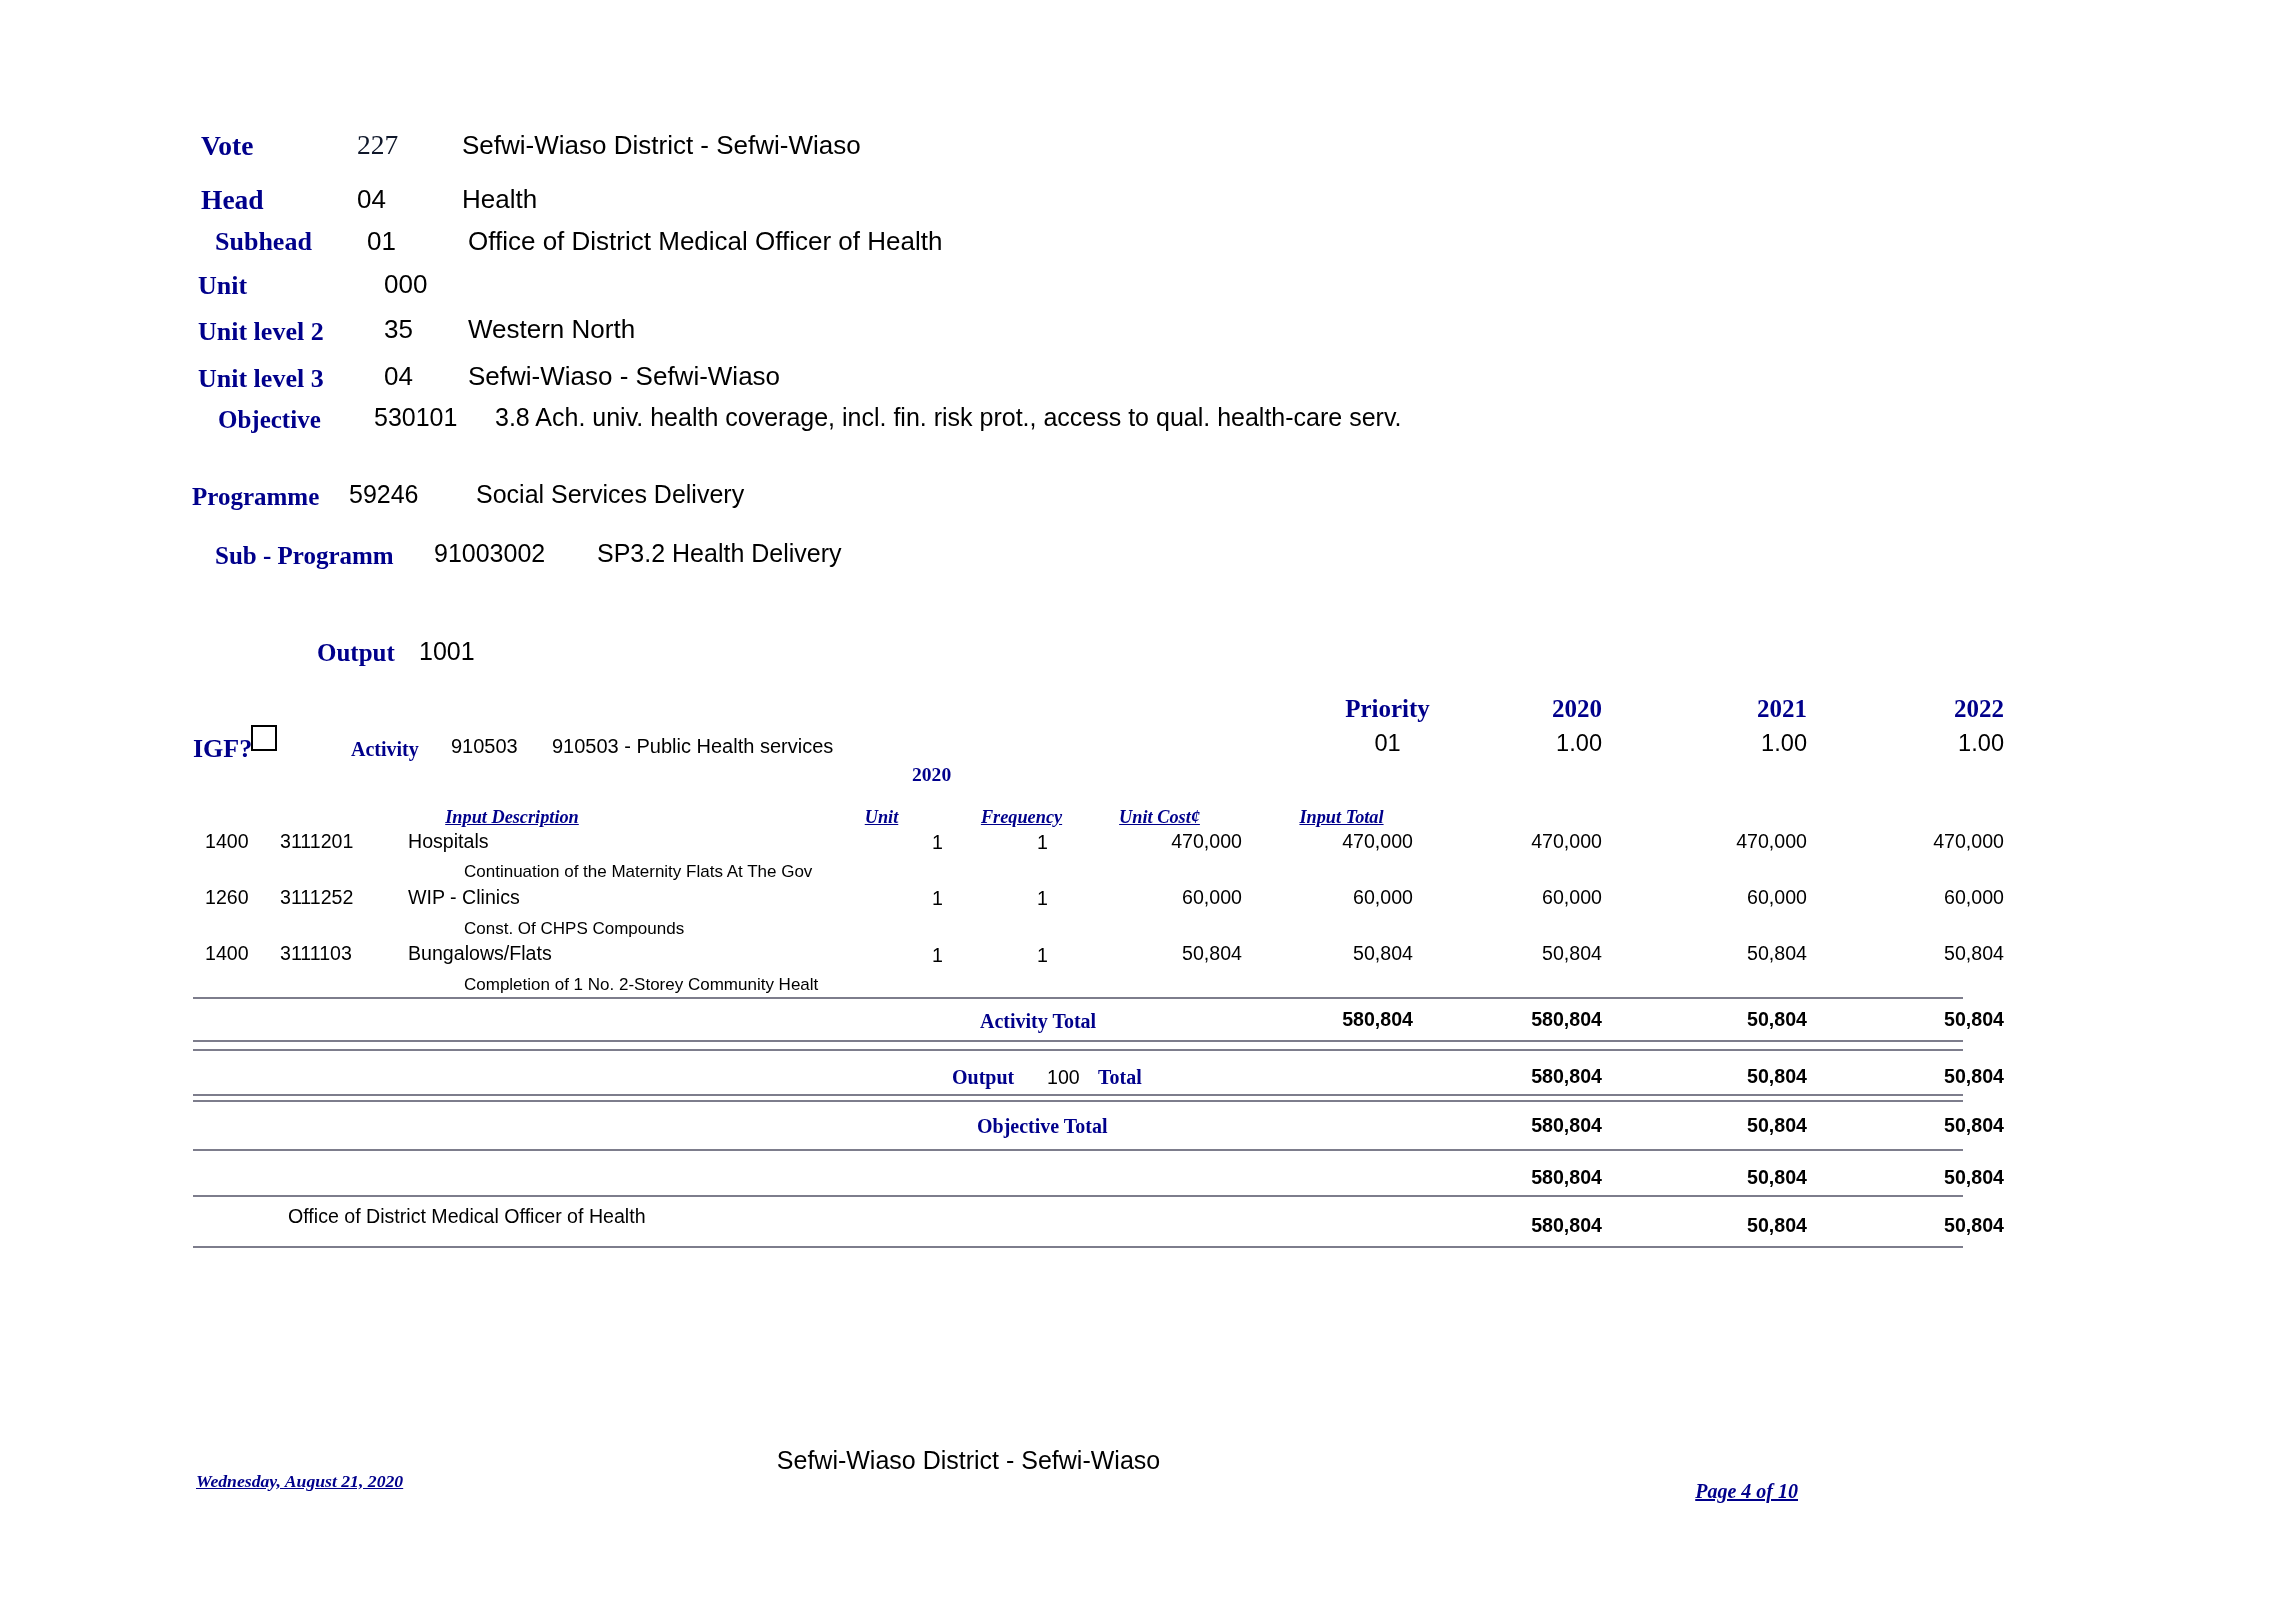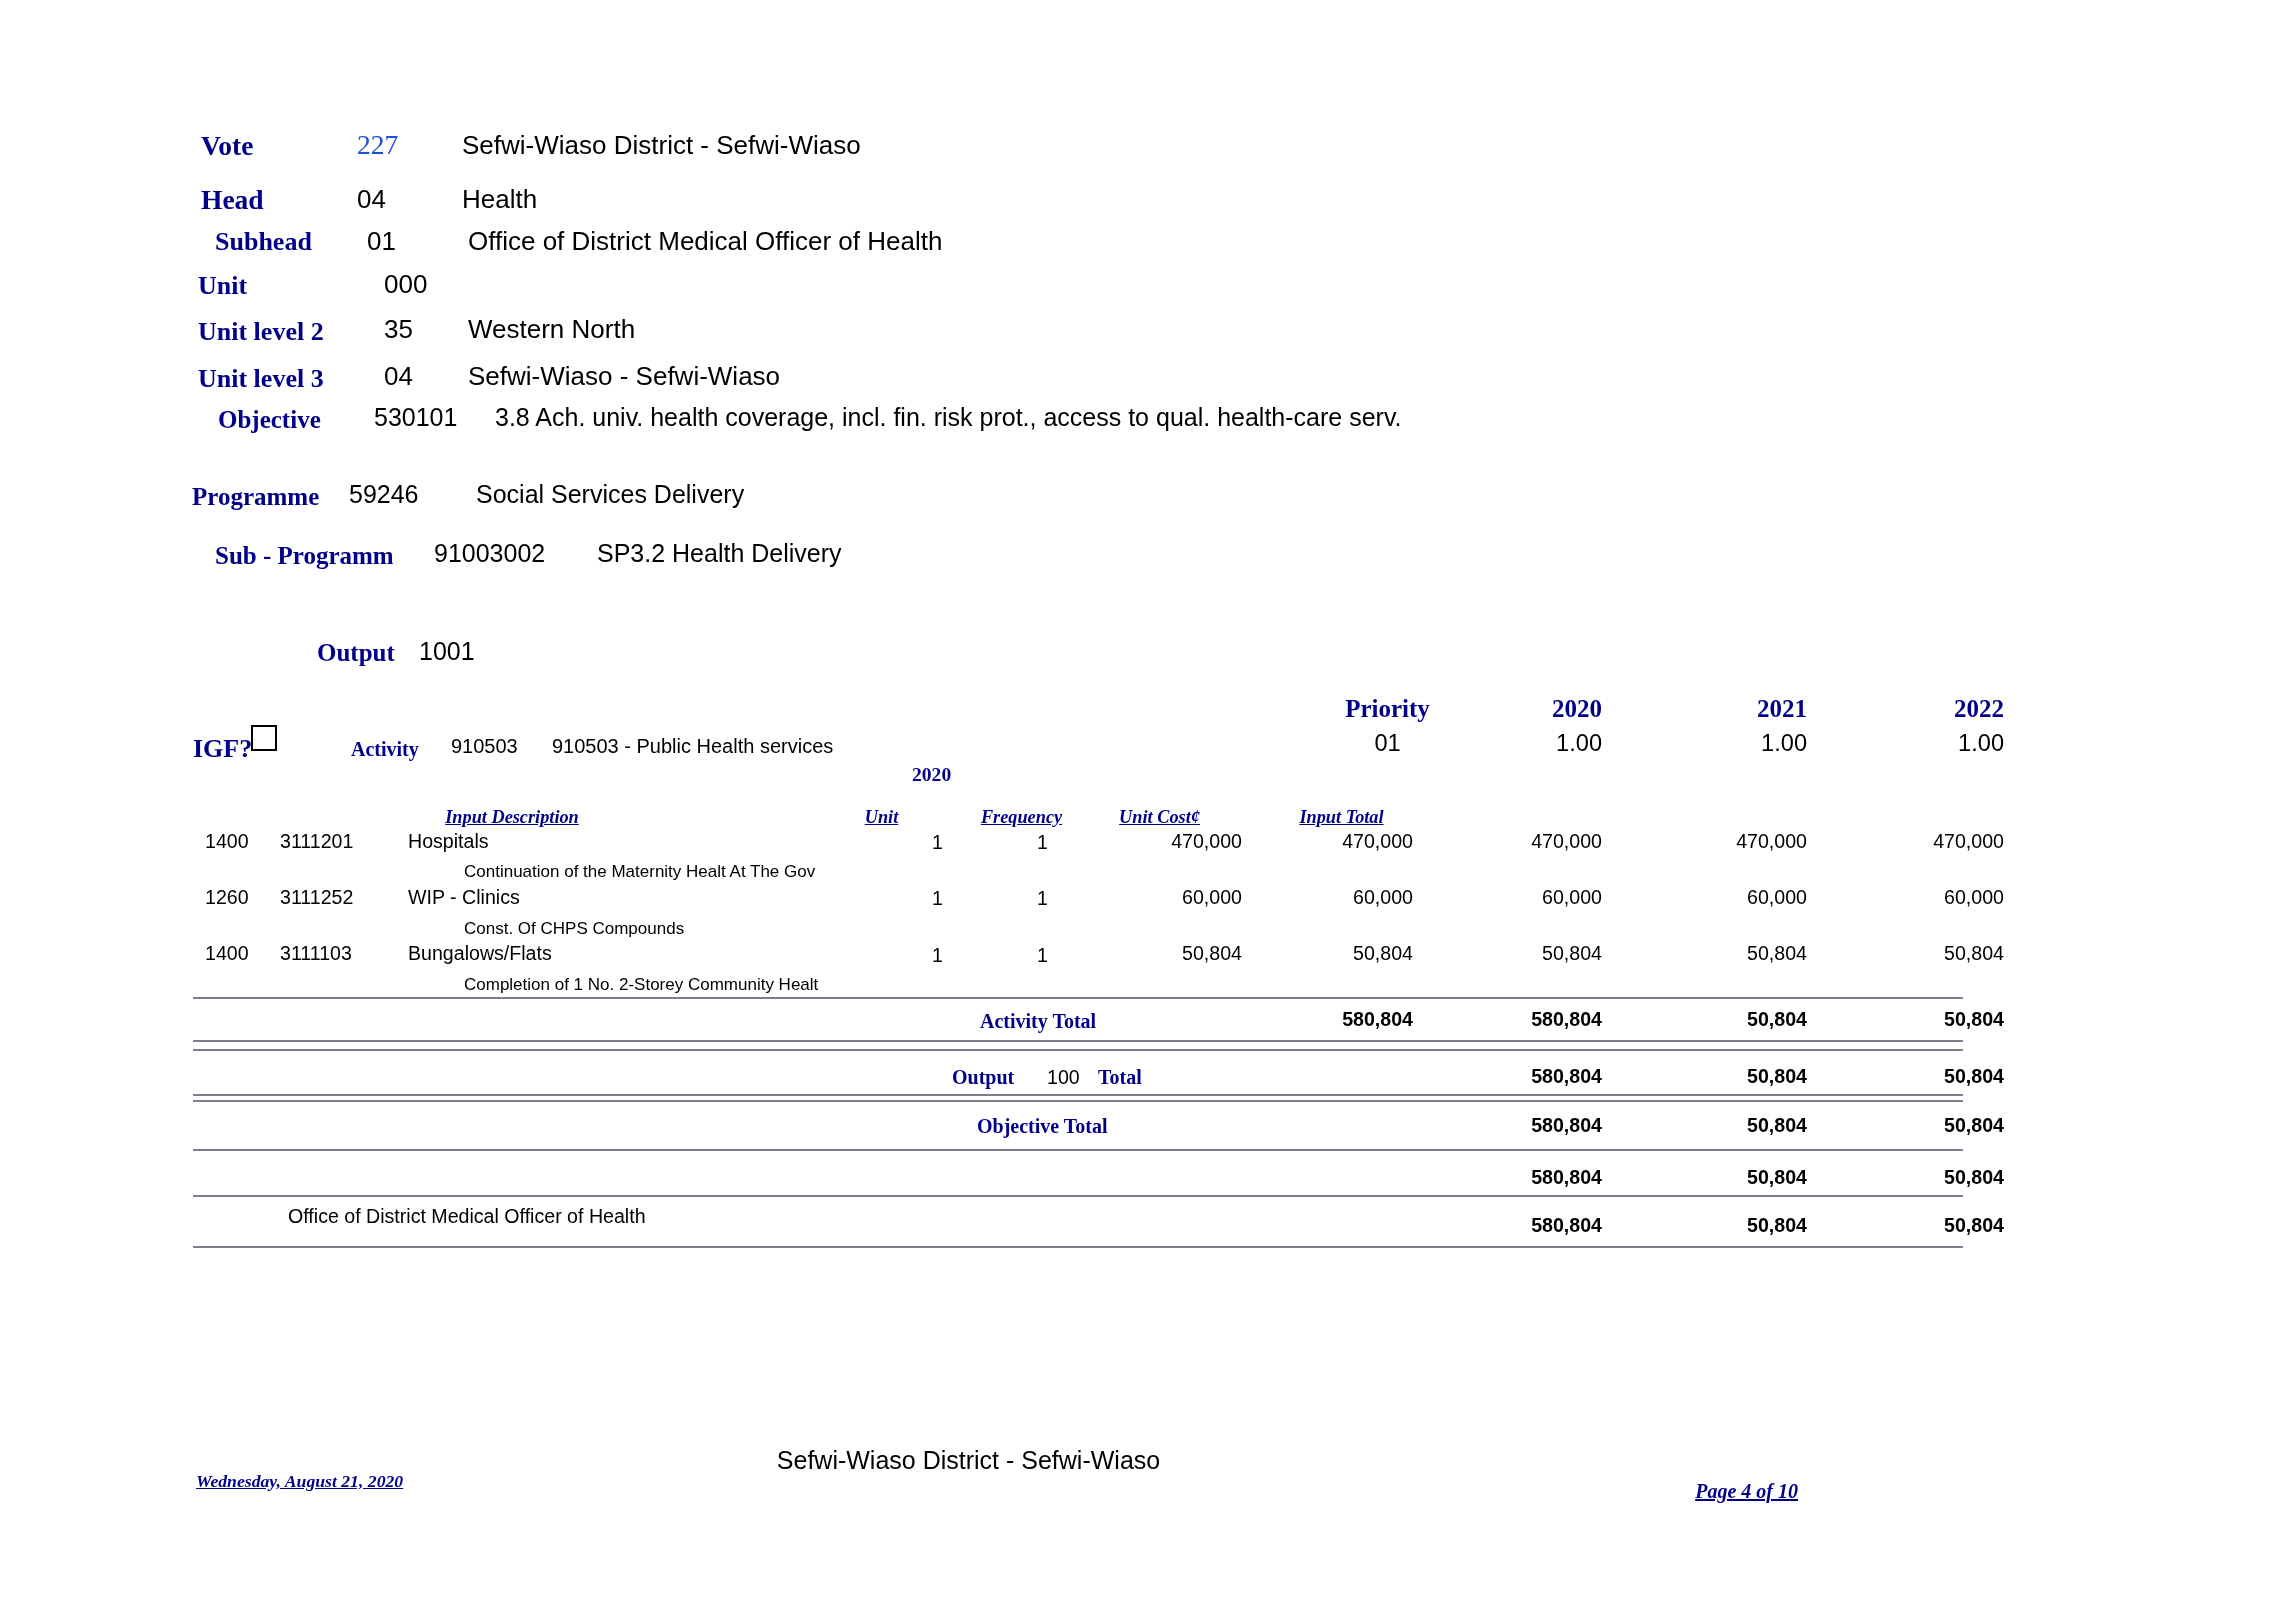--- a/index.html
+++ b/index.html
@@ -1,20 +1,20 @@
 <!DOCTYPE html>
 <html style="font-size:10.5px"><head>
 <meta charset="utf-8">
 <style>
   html,body{margin:0;padding:0;background:#fff;}
   .page{position:relative;width:2295px;height:1623px;background:#ffffff;overflow:hidden;
         font-family:"Liberation Sans",sans-serif;padding-left:25px;}
   .abs{position:absolute;white-space:nowrap;line-height:1.1;}
   .serB{font-family:"Liberation Serif",serif;font-weight:bold;color:#00008B;}
-  .serR{font-family:"Liberation Serif",serif;font-weight:normal;color:#1d4ed8;}
+  .serR{font-family:"Liberation Serif",serif;font-weight:normal;color:#0f172a;}
   .it{font-style:italic;text-decoration:underline;}
   .sans{font-family:"Liberation Sans",sans-serif;color:#000000;}
   .b{font-weight:bold;}
   .ctr{text-align:center;}
   .rt{text-align:right;}
   .fs42{font-size:27.5px;} .fs40{font-size:26px;} .fs38{font-size:25px;}
   .fs36{font-size:23.6px;} .fs34{font-size:26px;} .fs31{font-size:20px;}
   .fs30{font-size:19.6px;} .fs28{font-size:18.3px;} .fs27{font-size:17.7px;} .fs26{font-size:17px;}
   .hr{position:absolute;left:193px;width:1770px;height:2px;background:#7d7d8c;}
   .chk{position:absolute;width:22px;height:22px;border:2px solid #000;background:#fff;}
@@ -89,21 +89,21 @@
   <span class="abs sans fs30" style="left:205px;top:831px">1400</span>
   <span class="abs sans fs30" style="left:280px;top:831px">3111201</span>
   <span class="abs sans fs30" style="left:408px;top:831px">Hospitals</span>
   <span class="abs sans fs30 ctr" style="left:918px;top:832px;width:39px">1</span>
   <span class="abs sans fs30 ctr" style="left:1023px;top:832px;width:39px">1</span>
   <span class="abs sans fs30 rt" style="right:1078px;top:831px">470,000</span>
   <span class="abs sans fs30 rt" style="right:907px;top:831px">470,000</span>
   <span class="abs sans fs30 rt" style="right:718px;top:831px">470,000</span>
   <span class="abs sans fs30 rt" style="right:513px;top:831px">470,000</span>
   <span class="abs sans fs30 rt" style="right:316px;top:831px">470,000</span>
-  <span class="abs sans fs26" style="left:464px;top:863px">Continuation of the Maternity Healt At The Gov</span>
+  <span class="abs sans fs26" style="left:464px;top:863px">Continuation of the Maternity Flats At The Gov</span>
 
   <span class="abs sans fs30" style="left:205px;top:887px">1260</span>
   <span class="abs sans fs30" style="left:280px;top:887px">3111252</span>
   <span class="abs sans fs30" style="left:408px;top:887px">WIP - Clinics</span>
   <span class="abs sans fs30 ctr" style="left:918px;top:888px;width:39px">1</span>
   <span class="abs sans fs30 ctr" style="left:1023px;top:888px;width:39px">1</span>
   <span class="abs sans fs30 rt" style="right:1078px;top:887px">60,000</span>
   <span class="abs sans fs30 rt" style="right:907px;top:887px">60,000</span>
   <span class="abs sans fs30 rt" style="right:718px;top:887px">60,000</span>
   <span class="abs sans fs30 rt" style="right:513px;top:887px">60,000</span>

